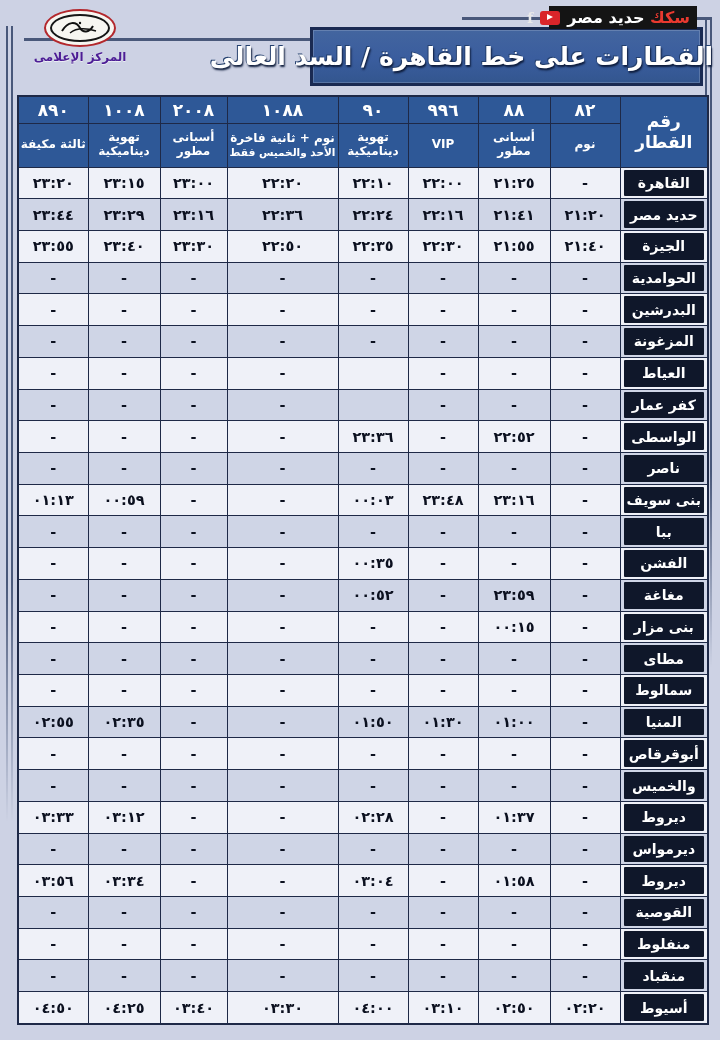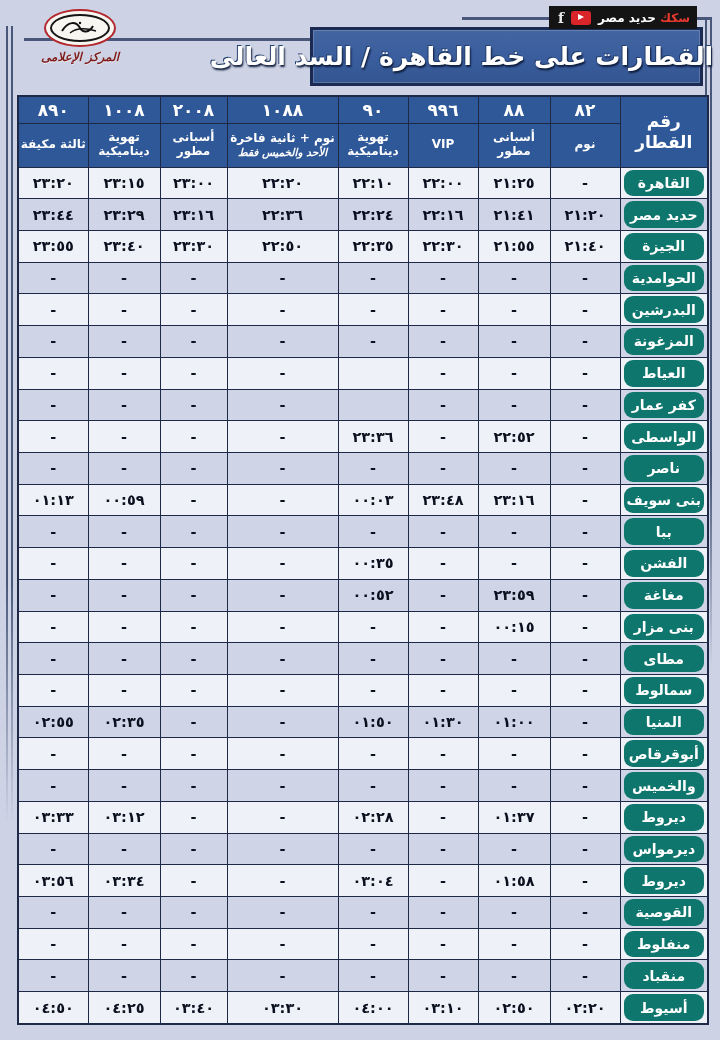--- a/index.html
+++ b/index.html
@@ -21,39 +21,39 @@
   .frame-top-left{left:24px;top:38px;width:288px;}
   .frame-top-right-a{left:462px;top:17px;width:90px;}
   .frame-top-right-b{left:695px;top:17px;width:16px;}
 
   
   .social-bar{
     position:absolute;left:549px;top:6px;width:148px;height:23px;
     background:#141414;display:flex;align-items:center;direction:rtl;
     padding:0 7px;box-sizing:border-box;gap:7px;z-index:3;
   }
-  .social-bar .brand{font-size:12px;font-weight:bold;color:#fff;white-space:nowrap;letter-spacing:.5px;}
+  .social-bar .brand{font-size:16px;font-weight:bold;color:#fff;white-space:nowrap;letter-spacing:.5px;}
   .social-bar .brand b{color:#e8392f;font-weight:bold;}
   .yt-icon{width:20px;height:14px;background:#d9252a;border-radius:3px;position:relative;flex:0 0 auto;}
   .yt-icon::after{content:"";position:absolute;left:7px;top:3.5px;border-left:6px solid #fff;border-top:3.5px solid transparent;border-bottom:3.5px solid transparent;}
   .fb-icon{color:#e9e9e9;font-weight:bold;font-size:14px;font-family:"DejaVu Serif","Liberation Serif",serif;line-height:1;}
 
   
   .logo{position:absolute;left:44px;top:9px;width:72px;height:38px;z-index:2;}
   .logo .outer{
     width:100%;height:100%;box-sizing:border-box;border-radius:50%;
     border:2px solid #b3282d;background:#f7f6f1;display:flex;align-items:center;justify-content:center;
   }
   .logo .inner{
     width:60px;height:28px;box-sizing:border-box;border-radius:50%;
     border:2px solid #161616;display:flex;align-items:center;justify-content:center;
   }
   .logo-caption{
     position:absolute;left:12px;top:50px;width:136px;text-align:center;z-index:2;
-    color:#7f1d1d;font-weight:bold;font-size:12px;text-shadow:0 1px 0 rgba(255,255,255,.6);font-style:italic;
+    color:#4c1d95;font-weight:bold;font-size:12px;text-shadow:0 1px 0 rgba(255,255,255,.6);
   }
 
   
   .banner{
     position:absolute;left:310px;top:27px;width:393px;height:59px;box-sizing:border-box;
     background:linear-gradient(180deg,#43659f 0%,#3a5d9e 55%,#33568f 100%);
     border:3px solid #1a2a52;box-shadow:inset 0 0 0 1px rgba(255,255,255,.18);
     display:flex;align-items:center;justify-content:center;direction:rtl;z-index:2;
   }
   .banner .title{
@@ -67,27 +67,27 @@
     width:100%;height:100%;border-collapse:collapse;table-layout:fixed;
     border:2px solid #1e2947;background:#eff1f8;
   }
   th,td{border:1px solid #1e2947;text-align:center;vertical-align:middle;padding:0;overflow:hidden;}
   thead th{background:#2e5897;color:#fff;}
   tr.num-row{height:27px;}
   tr.num-row th{font-size:17px;font-weight:bold;letter-spacing:1px;}
   tr.cls-row{height:44px;}
   tr.cls-row th{font-size:12px;font-weight:bold;line-height:1.15;margin-top:32px;}
   th.corner{font-size:18px;font-weight:bold;line-height:1.25;margin-left:17px;}
-  th .note{font-size:10.5px;font-weight:bold;font-style:italic;}
+  th .note{font-size:10.5px;font-weight:bold;}
   tbody td{font-size:14.5px;font-weight:bold;color:#0b101f;}
   tbody tr:nth-child(odd) td{background:#eff1f8;}
   tbody tr:nth-child(even) td{background:#cfd5e6;}
   td.station{padding:2px 3px;}
   td.station .st{
-    background:#0f766e;color:#fff;height:100%;min-height:25px;border-radius:9px;
+    background:#0f172a;color:#fff;height:100%;min-height:25px;border-radius:1px;
     display:flex;align-items:center;justify-content:center;
     font-size:14px;font-weight:bold;white-space:nowrap;
   }
 </style>
 </head>
 <body>
 
 <div class="vstroke frame-left"></div>
 <div class="vstroke frame-right"></div>
 <div class="hstroke frame-top-left"></div>

